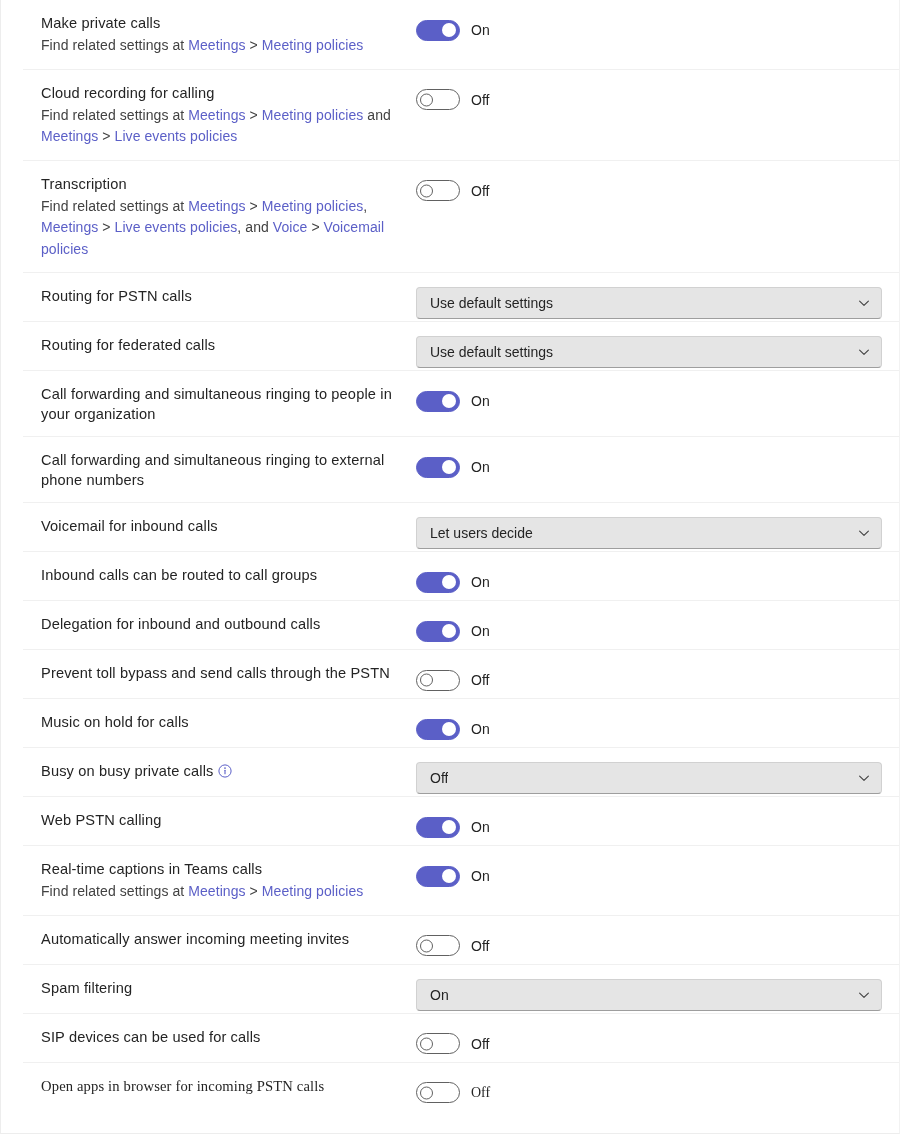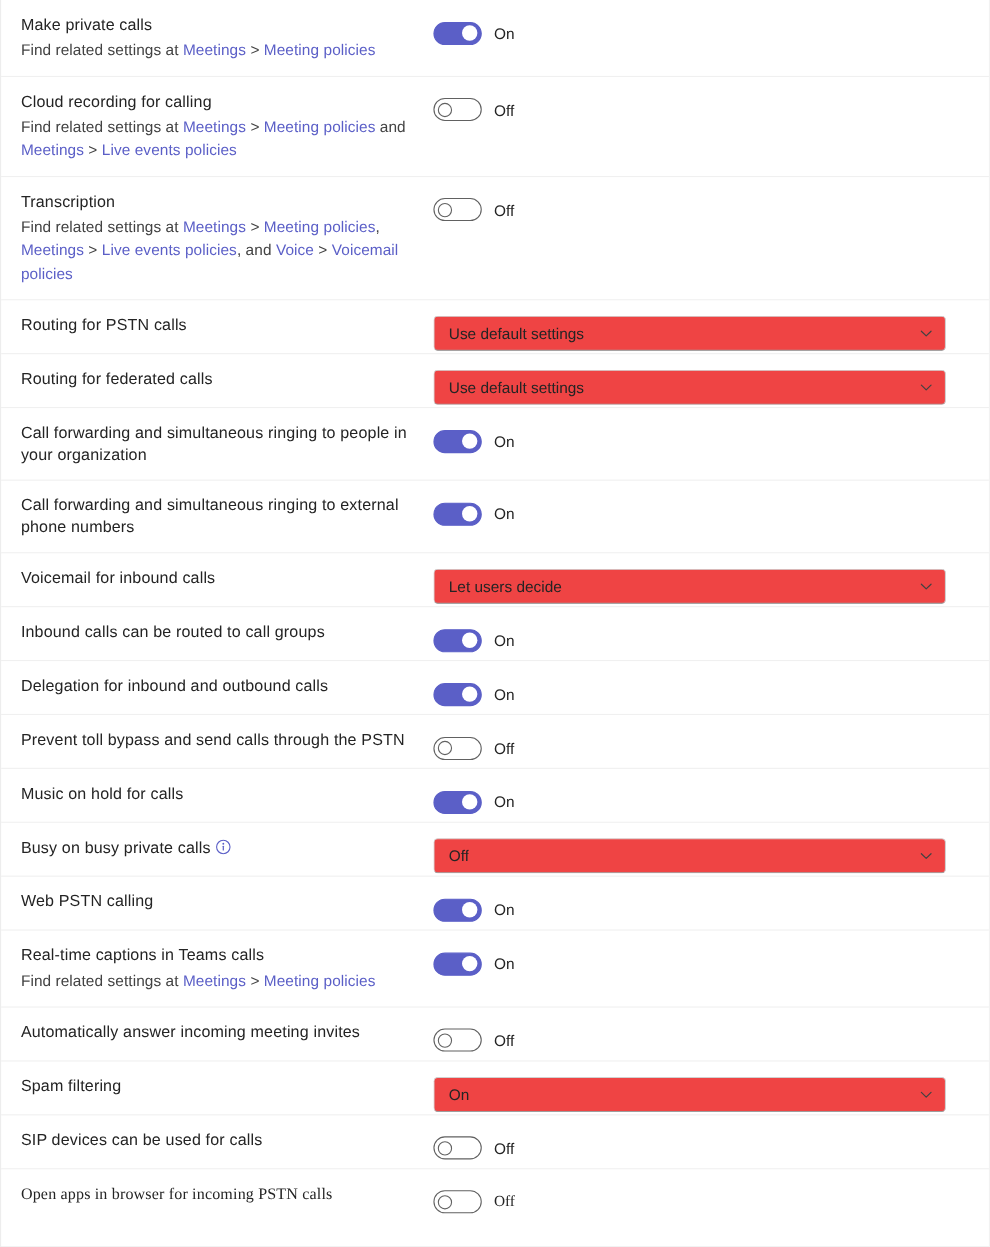--- a/index.html
+++ b/index.html
@@ -18,20 +18,21 @@
   }
 
   #panel {
     position: relative;
     width: 900px;
     height: 1134px;
     background: #ffffff;
     border-left: 1px solid #ededed;
     border-right: 1px solid #f2f2f2;
     border-bottom: 1px solid #ededed;
+    padding-left: 22px;
   }
 
   .rows {
     width: 100%;
   }
 
   .row {
     display: flex;
     align-items: flex-start;
     padding: 0 18px 0 18px;
@@ -130,21 +131,21 @@
     line-height: 20px;
   }
 
   
   .dropdown {
     width: 466px;
     height: 32px;
     border: 1px solid #d1d1d1;
     border-bottom-color: #9e9e9e;
     border-radius: 4px;
-    background: #ef4444;
+    background: #e5e5e5;
     display: flex;
     align-items: center;
     justify-content: space-between;
     padding: 0 11px 0 13px;
     cursor: pointer;
   }
   .dropdown-value {
     font-size: 14px;
     color: #242424;
     line-height: 20px;

